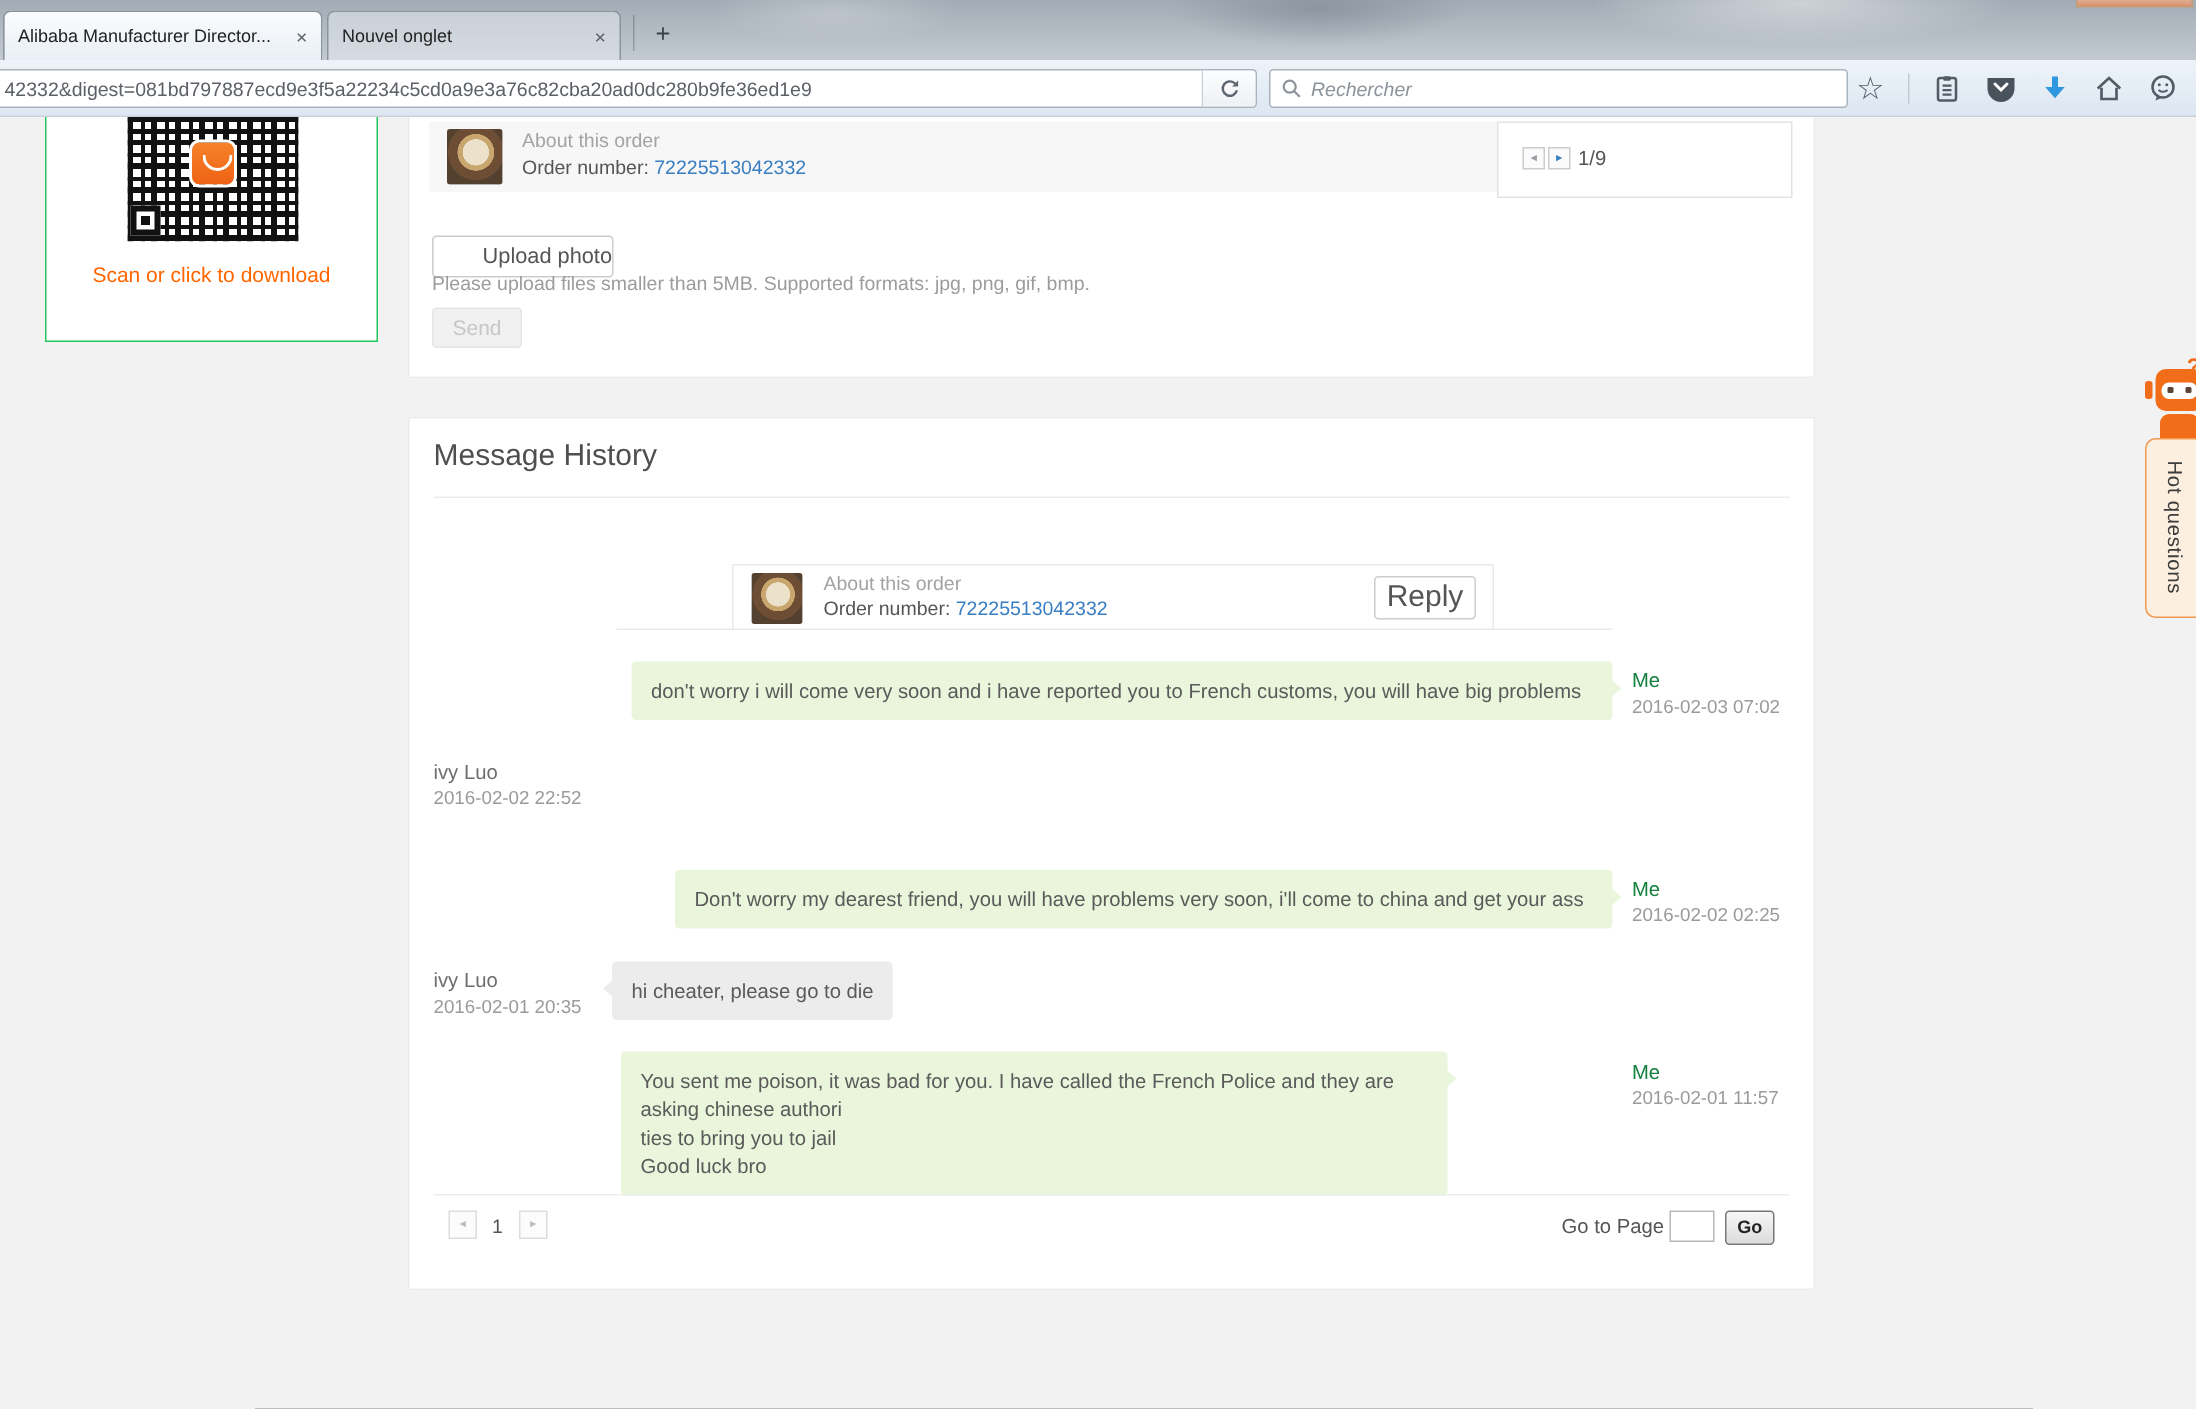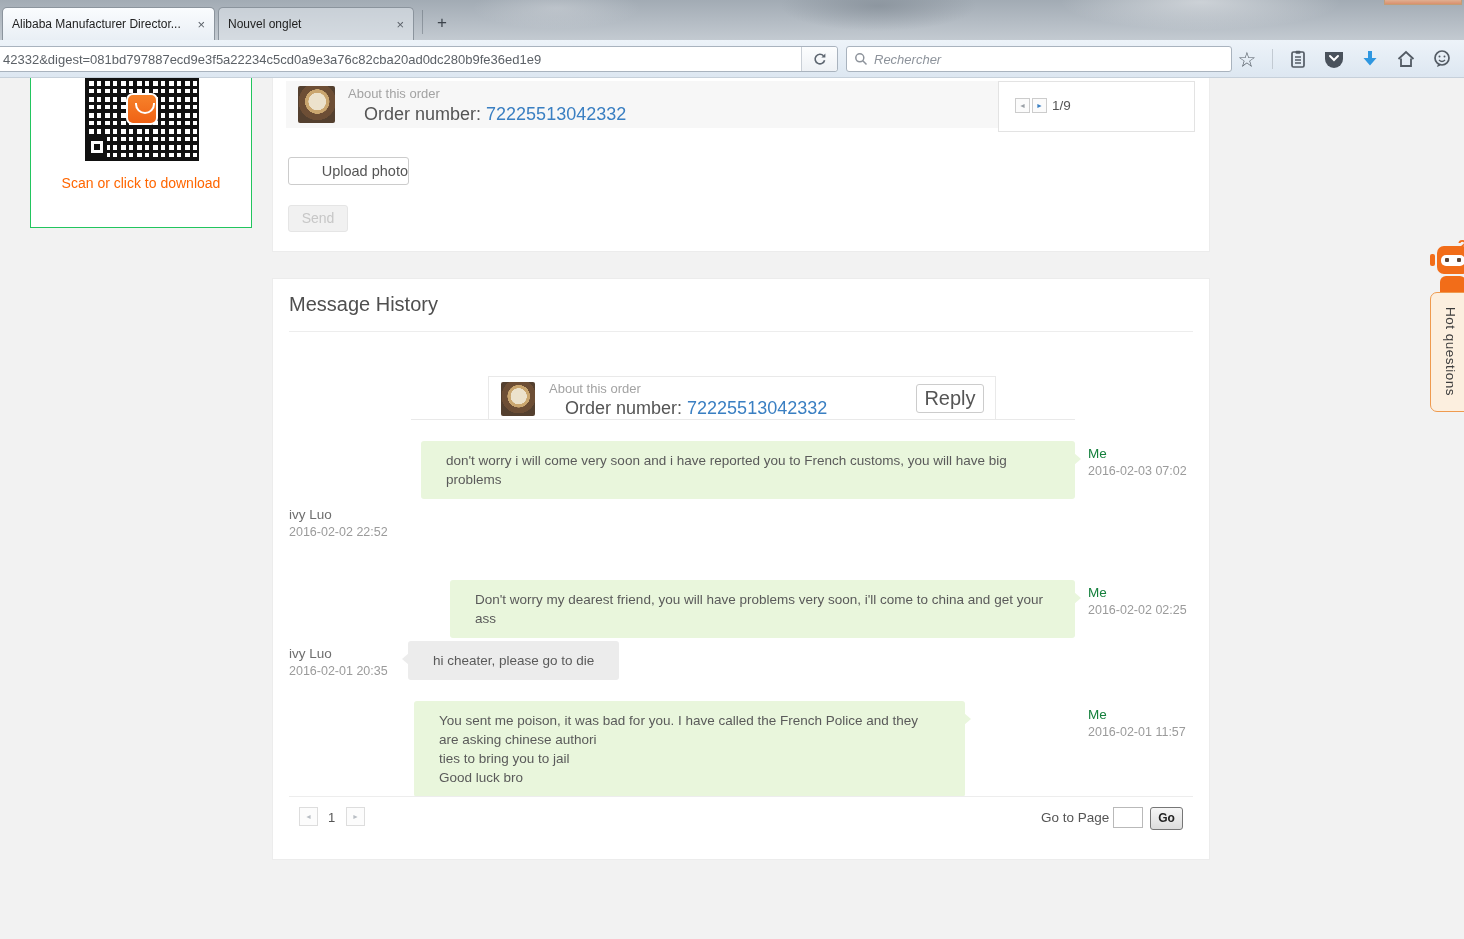--- a/index.html
+++ b/index.html
@@ -61,21 +61,21 @@
   .qr-caption { position:absolute; left:0; right:0; top:118px; text-align:center; font-size:14px; color:#f60; }
 
   .panel { position:absolute; background:#fff; border:1px solid #ececec; }
   .top-panel { left:272px; top:-22px; width:938px; height:196px; }
   .order-bar { position:absolute; left:13px; top:24px; width:712px; height:47px; background:#f7f7f7; }
   .thumb { border-radius:2px; background:
       radial-gradient(circle at 52% 42%, #ece2cc 0 30%, #caa66f 31% 42%, #6d4e35 43% 64%, #54402f 65%),
       linear-gradient(135deg,#7b8577 0 28%, #4e4437 29%); }
   .t40 { position:absolute; left:12px; top:5px; width:37px; height:37px; }
   .muted { color:#a3a3a3; font-size:13px; }
-  .order-line { font-size:18px; color:#555;margin-left:16px; }
+  .order-line { font-size:13px; color:#555; }
   a.order-link { color:#3a7fc2; text-decoration:none; }
   .pager-cell { position:absolute; left:725px; top:24px; width:197px; height:51px; background:#fff; border:1px solid #e3e3e3; }
   .mini-btn { width:15px; height:15px; border:1px solid #ccc; background:#fbfbfb; display:inline-flex;
     align-items:center; justify-content:center; font-size:7px; line-height:1; }
   .mini-prev { color:#9aa0a6; }
   .mini-next { color:#3a7fc2; }
   .pager-text { font-size:13.5px; color:#555; margin-left:5px; }
   .upload-btn { position:absolute; left:15px; top:100px; width:121px; height:28px; background:#fff;
     border:1px solid #ccc; border-radius:3px; font-size:14.5px; color:#555; text-align:right; line-height:26px; }
   .upload-hint { position:absolute; left:15px; top:124px; font-size:13px; color:#9c9c9c; }
@@ -85,21 +85,21 @@
   .msg-panel { left:272px; top:200px; width:938px; height:582px; }
   .mh-title { position:absolute; left:16px; top:14px; font-size:20px; color:#4f4f4f; }
   .hdiv { position:absolute; left:16px; right:16px; height:1px; background:#ededed; }
 
   .about-row { position:absolute; left:215px; top:97px; width:508px; height:44px; background:#fff; border:1px solid #e9e9e9; }
   .t34 { position:absolute; left:12px; top:5px; width:34px; height:34px; }
   .side-line { position:absolute; top:140px; height:1px; background:#e9e9e9; }
   .reply-btn { position:absolute; right:11px; top:7px; width:68px; height:29px; background:#fff;
     border:1px solid #ccc; border-radius:3px; font-size:20px; color:#555; text-align:center; line-height:27px; }
 
-  .bubble { position:absolute; padding:10px 25px; font-size:13.5px; line-height:19px; color:#5a5a5a;
+  .bubble { position:absolute; padding:10px 13px; font-size:13.5px; line-height:19px; color:#5a5a5a;
     border-radius:3px; white-space:pre-line; }
   .bubble.green { background:#e9f6dc; }
   .bubble.gray  { background:#ececec; }
   .bubble.green::after { content:""; position:absolute; right:-6px; top:12px;
     border-top:6px solid transparent; border-bottom:6px solid transparent; border-left:7px solid #e9f6dc; }
   .bubble.gray::before { content:""; position:absolute; left:-6px; top:12px;
     border-top:6px solid transparent; border-bottom:6px solid transparent; border-right:7px solid #ececec; }
   .meta { position:absolute; font-size:13.5px; }
   .meta .sender { color:#15803d; }
   .meta .time { color:#9b9b9b; font-size:12.5px; margin-top:3px; }
@@ -238,20 +238,21 @@
         </div>
       </div>
       <div class="pager-cell">
         <div style="position:absolute;left:16px;top:16px;display:flex;align-items:center">
           <span class="mini-btn mini-prev">◄</span>
           <span class="mini-btn mini-next" style="margin-left:2px">►</span>
           <span class="pager-text">1/9</span>
         </div>
       </div>
       <div class="upload-btn">Upload photo</div>
+      <div class="upload-hint">Please upload files smaller than 5MB. Supported formats: jpg, png, gif, bmp.</div>
       <div class="send-btn">Send</div>
     </div>
 
     <div class="panel msg-panel">
       <div class="mh-title">Message History</div>
       <div class="hdiv" style="top:52px"></div>
 
       <div class="side-line" style="left:138px;width:77px"></div>
       <div class="side-line" style="left:723px;width:79px"></div>
       <div class="about-row">

